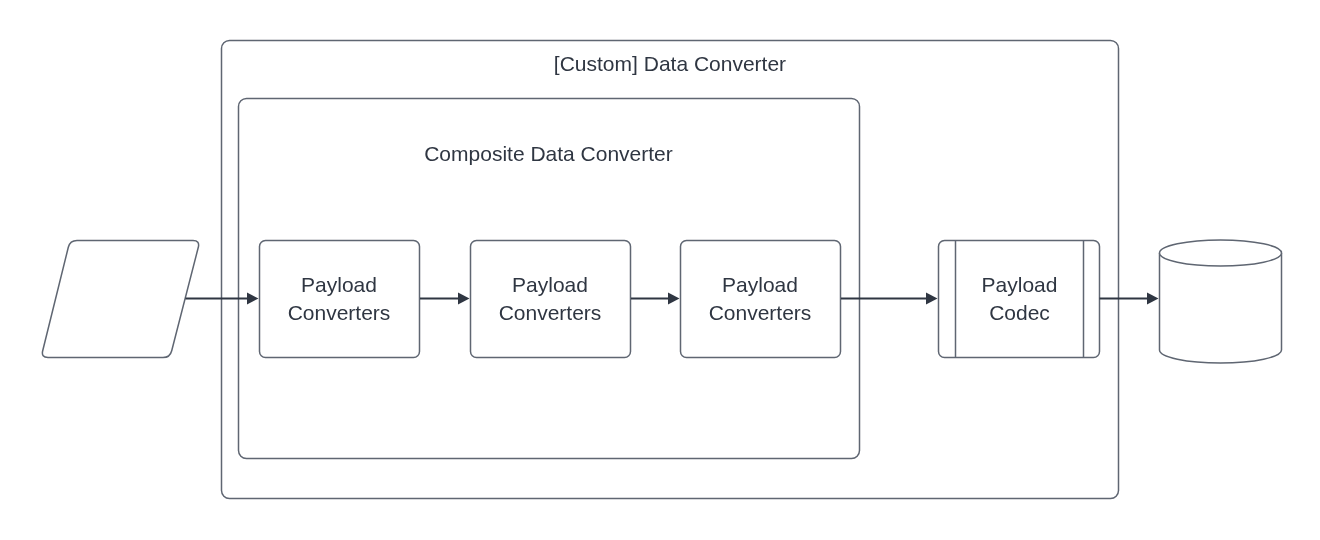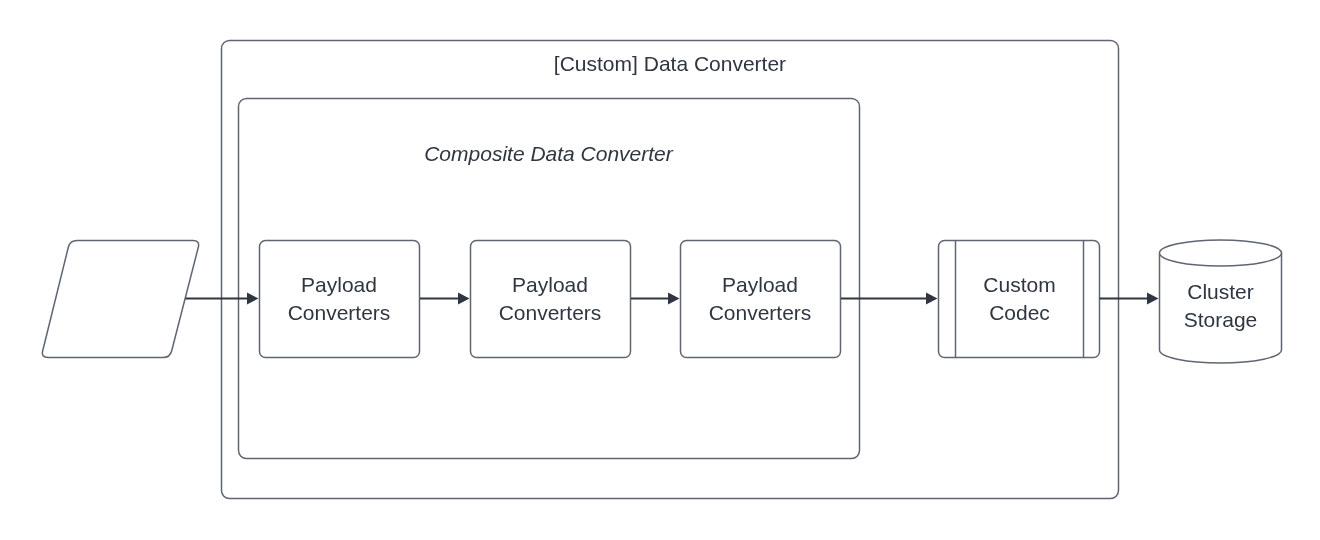--- a/index.html
+++ b/index.html
@@ -91,26 +91,25 @@
       <polygon points="926,292.5 937.5,298.5 926,304.5" class="edge-head"></polygon>
     </g>
     <g>
       <line x1="1099.5" y1="298.5" x2="1147" y2="298.5" class="edge-line"></line>
       <polygon points="1147,292.5 1158.5,298.5 1147,304.5" class="edge-head"></polygon>
     </g>
   </svg>
 
   <div class="label title" style="left:221px; top:50px; width:898px; height:28px;">[Custom] Data Converter</div>
 
-  <div class="label title" style="left:238px; top:140px; width:621px; height:28px;font-style:italic;">Composite Data Converter</div>
+  <div class="label title" style="left:238px; top:140px; width:621px; height:28px;">Composite Data Converter</div>
 
 
   <div class="label" style="left:269px; top:240px; width:140px; height:117px;">Payload Converters</div>
 
   <div class="label" style="left:480px; top:240px; width:140px; height:117px;">Payload Converters</div>
 
   <div class="label" style="left:690px; top:240px; width:140px; height:117px;">Payload Converters</div>
 
-  <div class="label" style="left:959px; top:240px; width:121px; height:117px;">Custom Codec</div>
+  <div class="label" style="left:959px; top:240px; width:121px; height:117px;">Payload Codec</div>
 
-  <div class="label" style="left:1163px; top:252px; width:115px; height:108px;">Cluster Storage</div>
 
 </div>
 
 </body></html>

